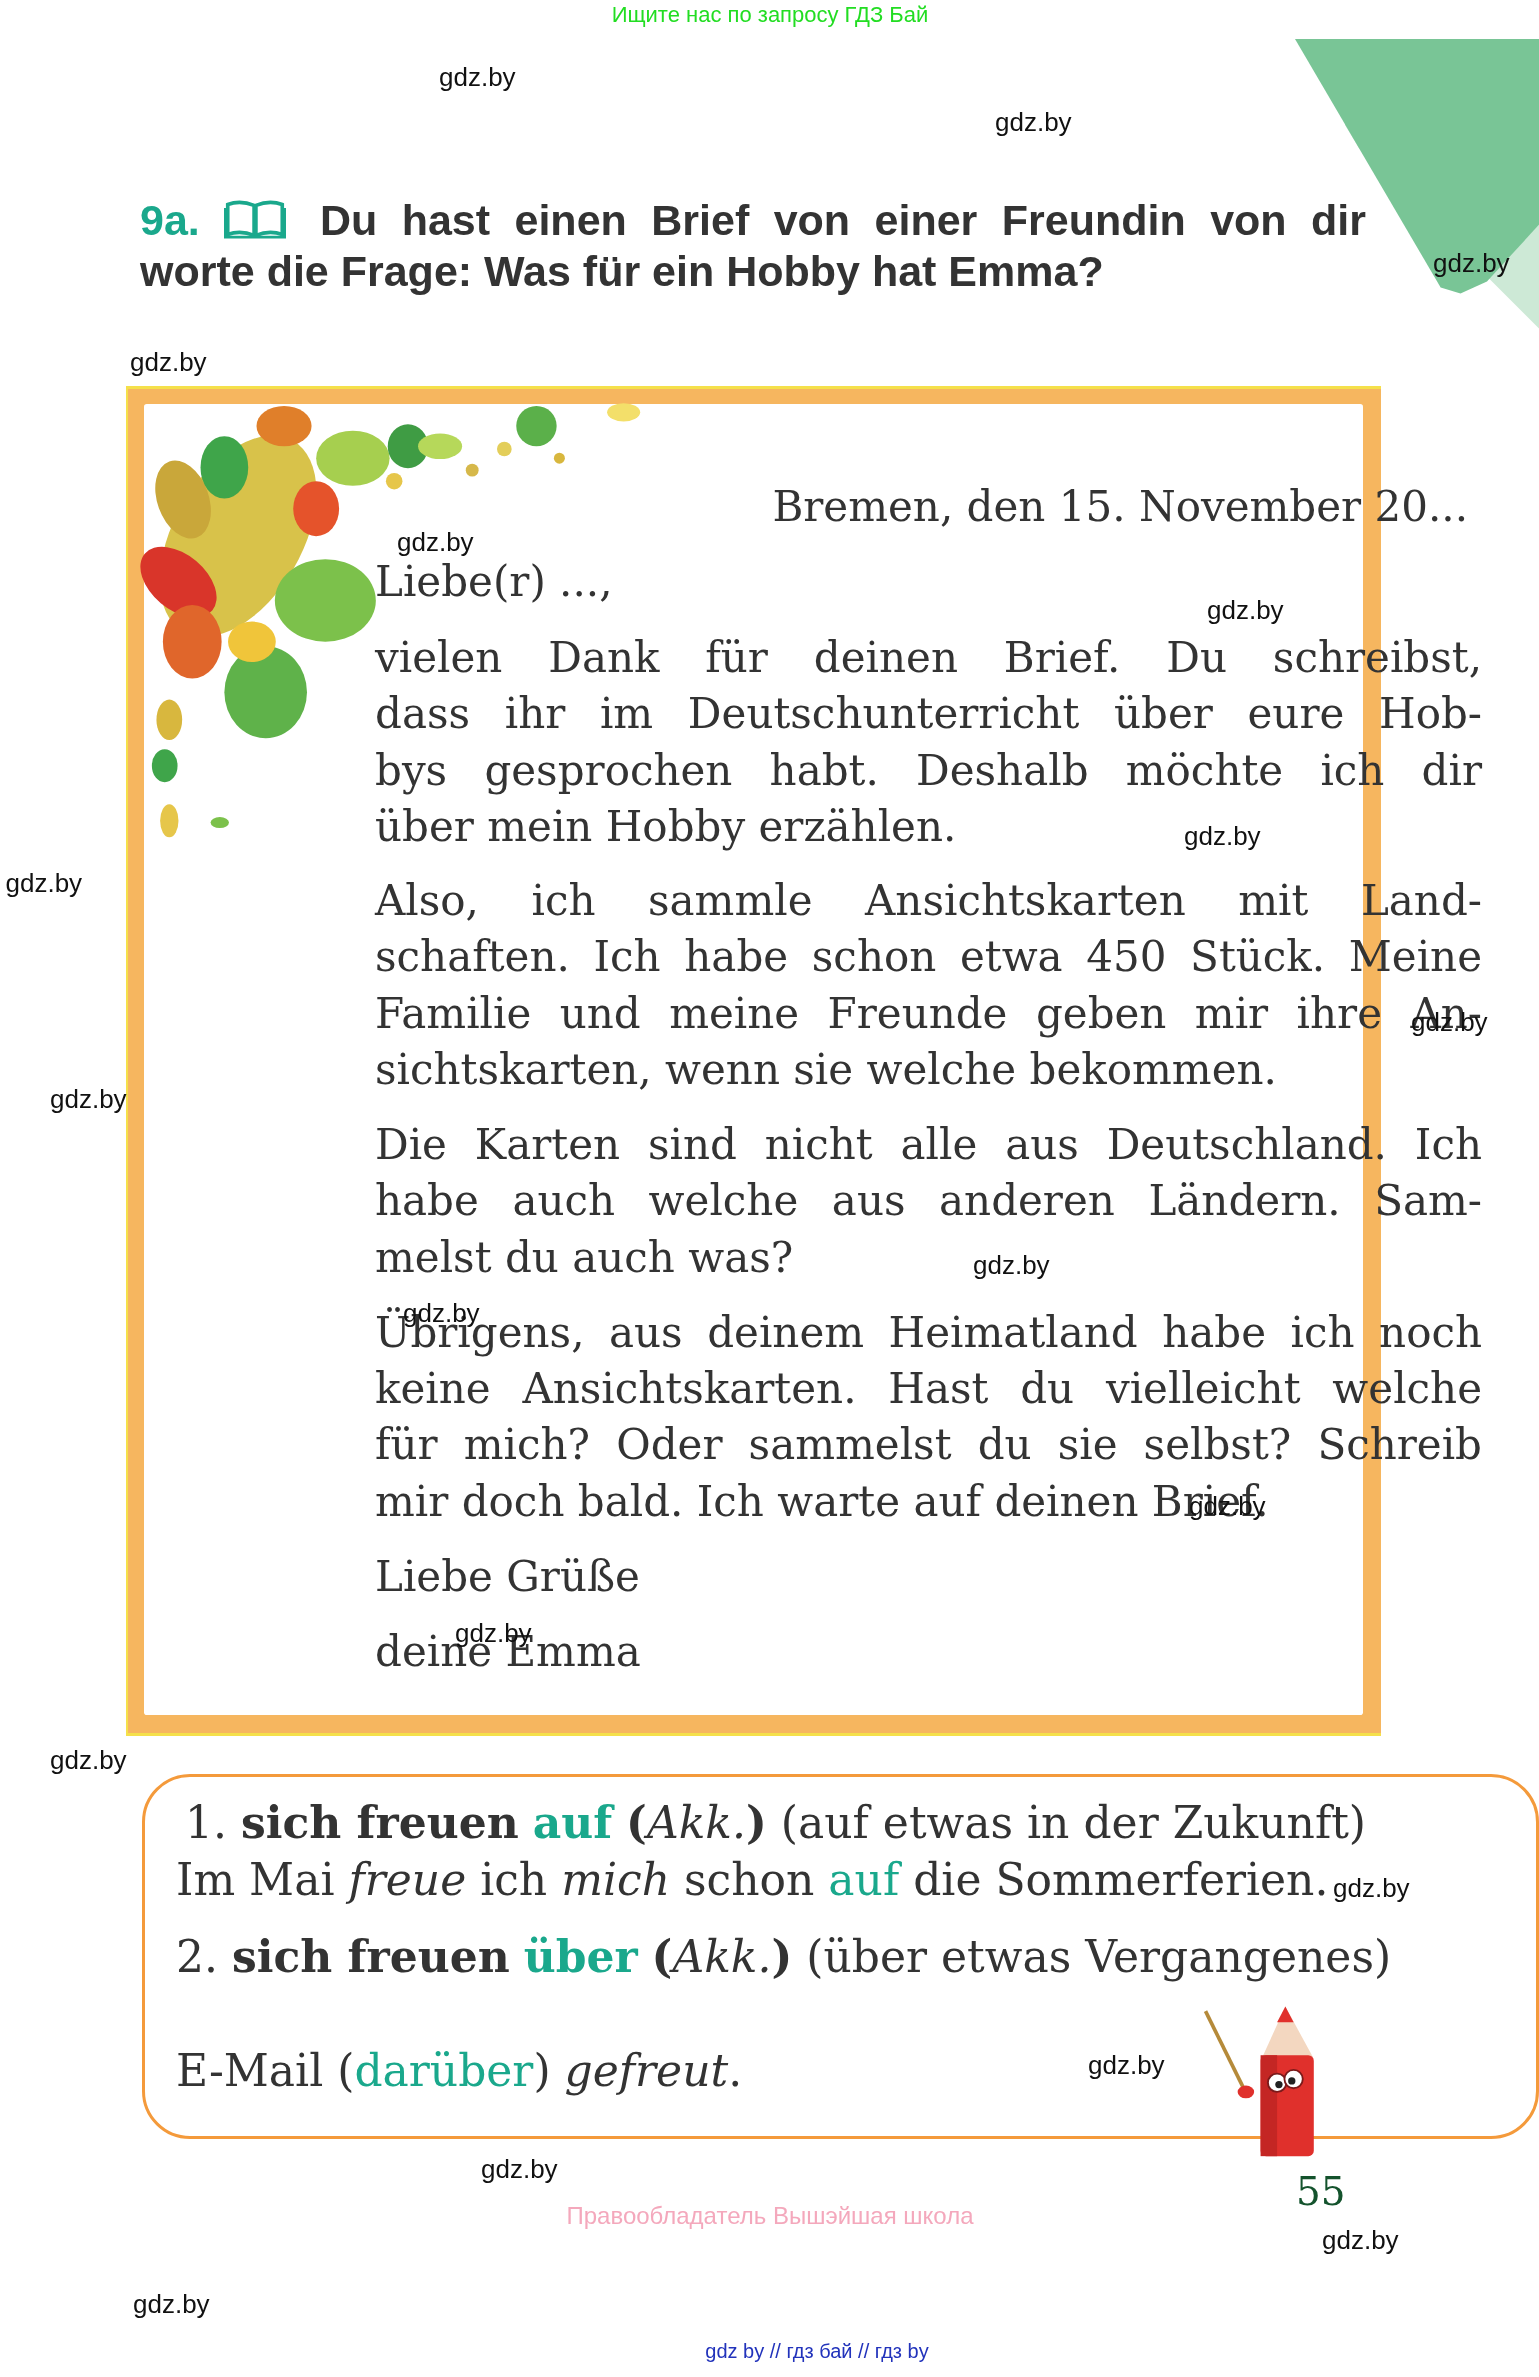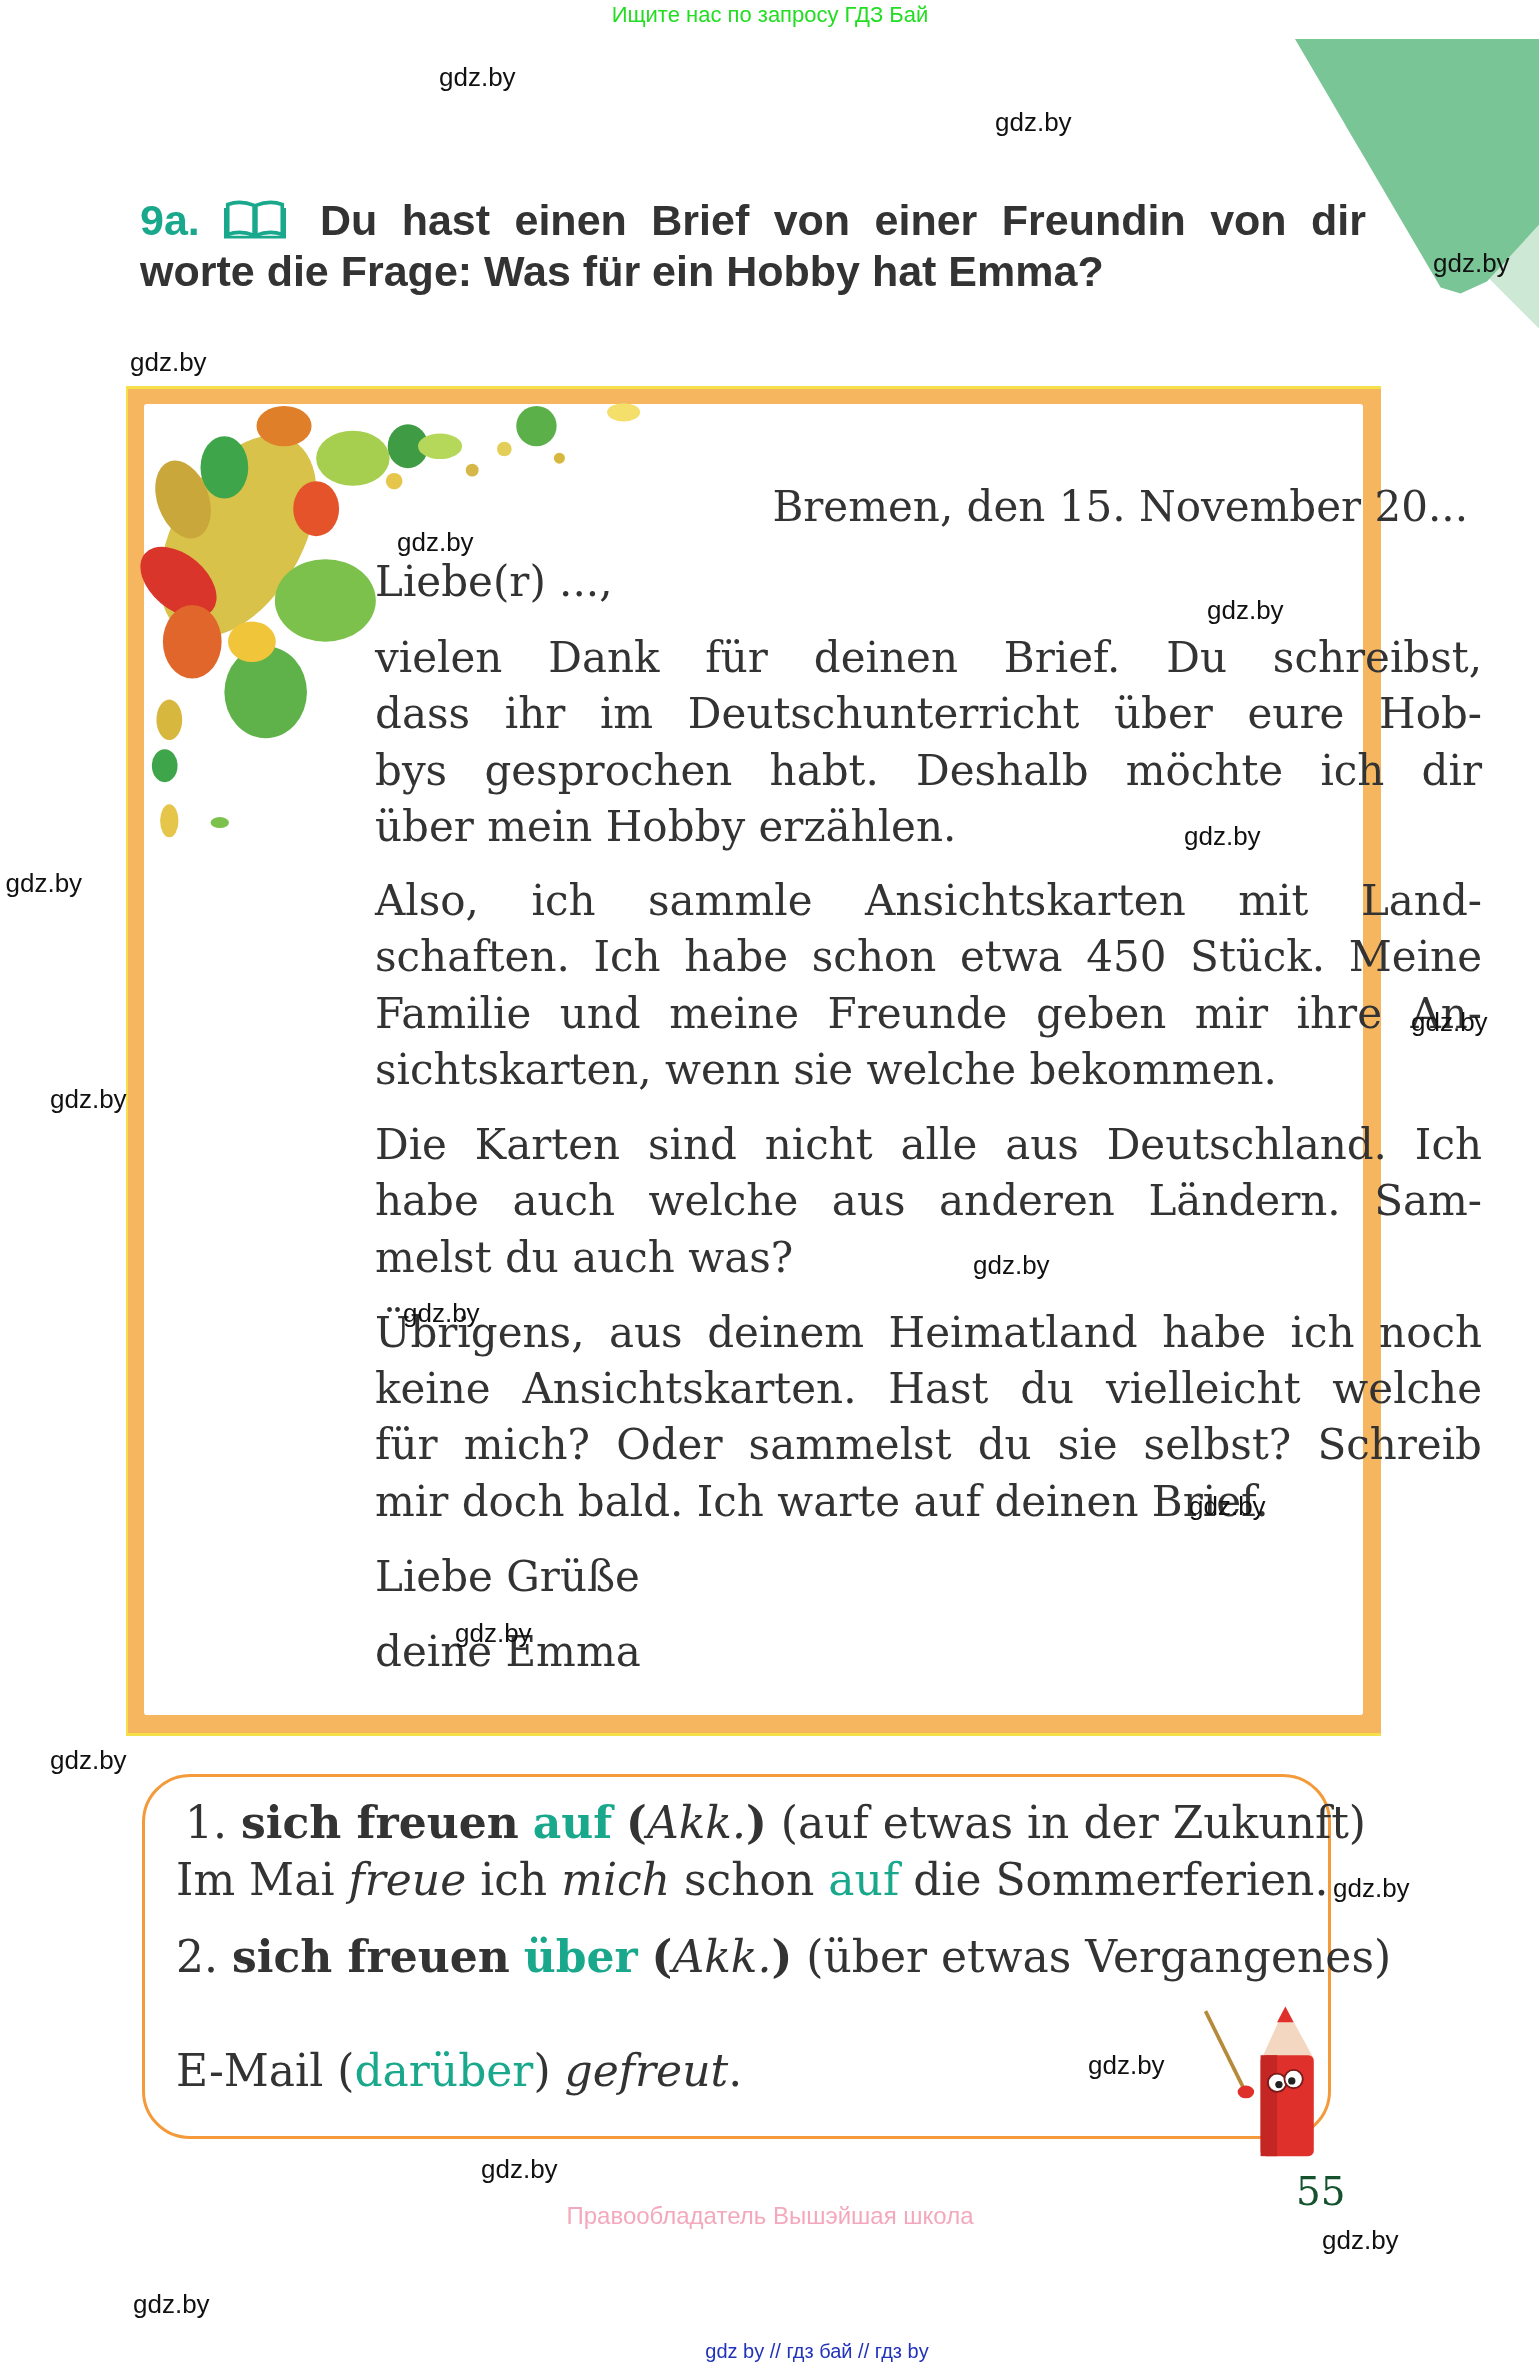--- a/index.html
+++ b/index.html
@@ -10,21 +10,21 @@
   .deco-light { position:absolute; left:1345px; top:101px; width:239px; height:239px; background:#cde9d6; clip-path:polygon(2% 0, 100% 0, 100% 100%, 82% 96%, 6% 20%, 0 10%); }
   .title { position:absolute; left:140px; top:195px; width:1226px; font-family:"Liberation Sans", sans-serif; font-weight:bold; font-size:43px; line-height:51px; color:#333333; text-align:justify; text-align-last:left; }
   .title .num { color:#1aa88c; }
   .title .book { display:inline-block; width:62px; height:40px; vertical-align:-3.7px; margin-right:9.2px; }
   .letter { position:absolute; left:126px; top:386px; width:1255px; height:1350px; background:#f6b65f; box-sizing:border-box; border-top:3.7px solid #f5e04a; border-left:2.8px solid #f5e04a; border-bottom:3.7px solid #f5e04a; }
   .letter-inner { position:absolute; left:15.6px; top:14.7px; right:18.4px; bottom:18.4px; background:#ffffff; border-radius:2.8px; }
   .leaves { position:absolute; left:0; top:0; width:514px; height:478px; }
   .letter-text { position:absolute; left:204px; top:0; width:1107px; font-size:42px; line-height:56px; color:#333333; }
   .lt-line { position:absolute; left:12px; width:1107px; white-space:nowrap;margin-left:31px; }
   .just { text-align:justify; text-align-last:justify; white-space:normal; }
-  .grammar { position:absolute; left:142px; top:1774px; width:1189px; height:365px; box-sizing:border-box; border:3.7px solid #f49a3b; border-radius:48px; background:#ffffff; }
+  .grammar { position:absolute; left:142px; top:1774px; width:1397px; height:365px; box-sizing:border-box; border:3.7px solid #f49a3b; border-radius:48px; background:#ffffff; }
   .gr-line { position:absolute; left:37px; white-space:nowrap; font-size:44px; color:#333333; }
   .teal { color:#1aa88c; }
   .bold { font-weight:bold; }
   .it { font-style:italic; }
   .pencil { position:absolute; left:1198px; top:2002px; width:138px; height:156px; }
   .pagenum { position:absolute; left:1296px; top:2169px; font-size:39px; color:#14532d; }
   .rights { position:absolute; left:0; width:1540px; text-align:center; top:2202px; font-family:"Liberation Sans", sans-serif; font-size:24px; color:#f4a8bc; }
   .footer-links { position:absolute; left:0; width:1540px; text-align:center; top:2340px; font-family:"Liberation Sans", sans-serif; font-size:20px; color:#2233bb;margin-left:47px; }
 </style>
 </head>

